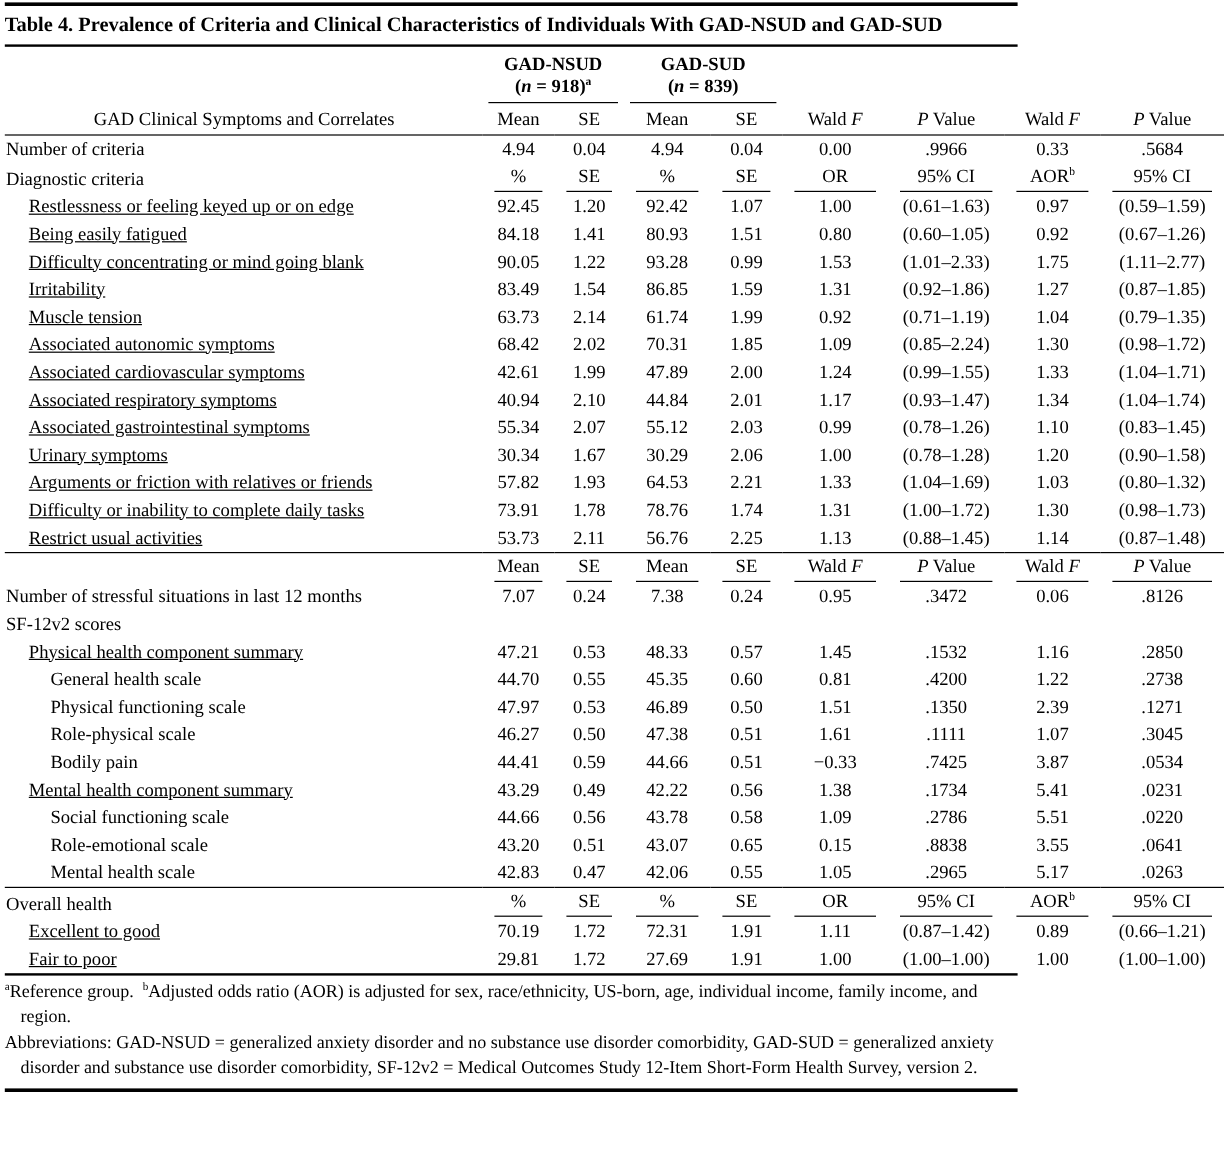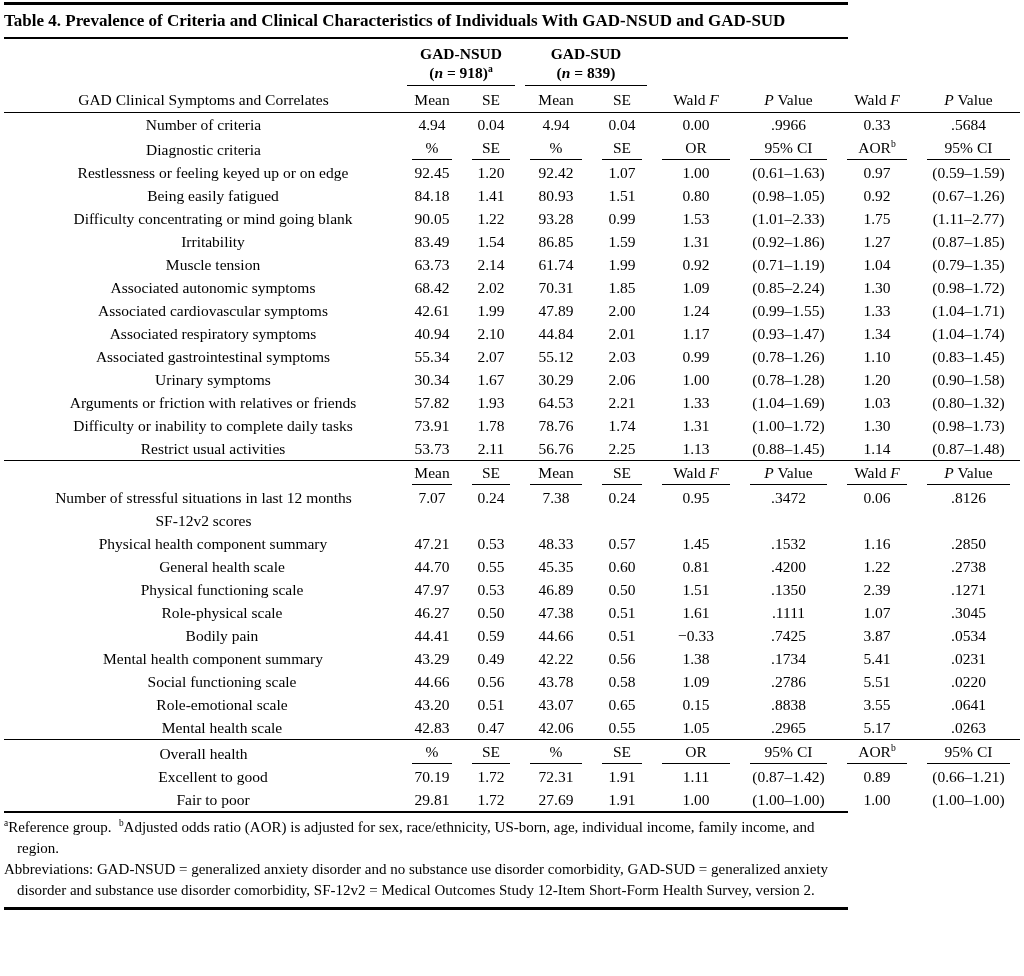--- a/index.html
+++ b/index.html
@@ -51,23 +51,23 @@
   }
   .colhead-row td { border-bottom: 1.5px solid #000; }
   .colhead { text-align: center; padding: 4px 0 3px; line-height: 19px; }
   .stub-head { padding: 4px 0 3px 1px; line-height: 19px; text-align: center; }
   tbody td {
     line-height: 20px;
     padding: 1.5px 0;
     vertical-align: bottom;
   }
   tbody td.num { text-align: center; }
-  .stub { text-align: center; }
+  .stub { text-align: left; }
   .ind0 { padding-left: 1px; }
-  .ind1 { padding-left: 20px; }
+  .ind1 { padding-left: 20px; text-decoration: underline; }
   .ind2 { padding-left: 38px; }
   tr.rule-above td { border-top: 1.5px solid #000; }
   .subhead-line {
     display: block;
     margin: 0 10px;
     border-bottom: 1px solid #000;
     text-align: center;
     padding-bottom: 1px;
   }
   sup { font-size: 0.62em; line-height: 0; vertical-align: super; }
@@ -182,21 +182,21 @@
           <td class="num">0.97</td>
           <td class="num">(0.59–1.59)</td>
         </tr>
         <tr>
           <td class="stub ind1">Being easily fatigued</td>
           <td class="num">84.18</td>
           <td class="num">1.41</td>
           <td class="num">80.93</td>
           <td class="num">1.51</td>
           <td class="num">0.80</td>
-          <td class="num">(0.98–1.05)</td>
+          <td class="num">(0.60–1.05)</td>
           <td class="num">0.92</td>
           <td class="num">(0.67–1.26)</td>
         </tr>
         <tr>
           <td class="stub ind1">Difficulty concentrating or mind going blank</td>
           <td class="num">90.05</td>
           <td class="num">1.22</td>
           <td class="num">93.28</td>
           <td class="num">0.99</td>
           <td class="num">1.53</td>

